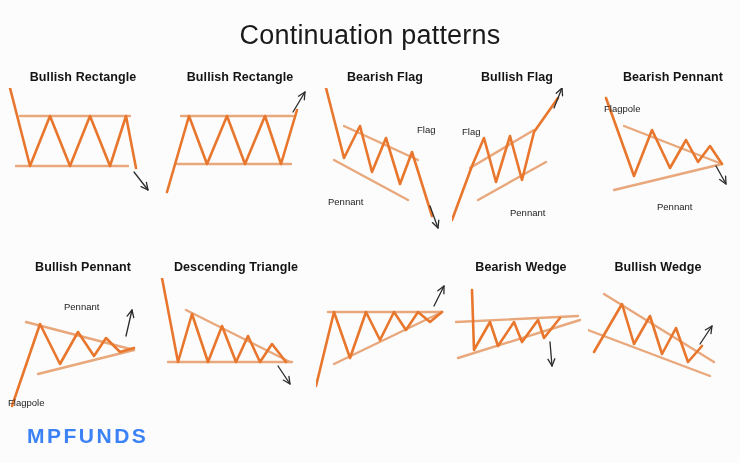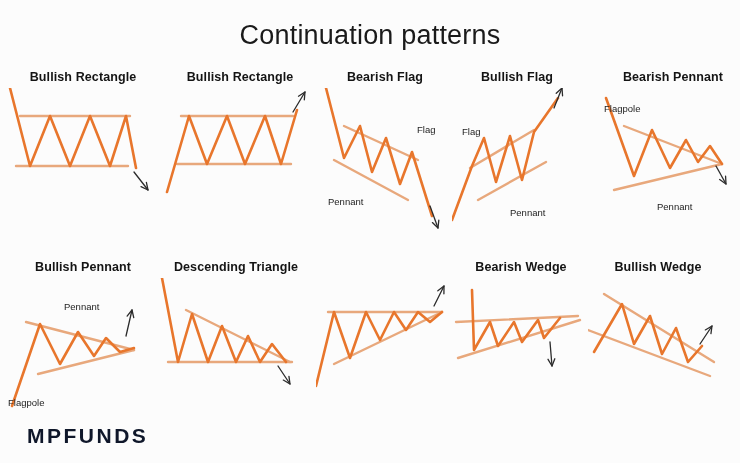--- a/index.html
+++ b/index.html
@@ -52,21 +52,21 @@
     left: 0;
     display: block;
   }
   .brand-logo {
     position: absolute;
     left: 27px;
     top: 424px;
     font-size: 21px;
     font-weight: bold;
     letter-spacing: 2.5px;
-    color: #0f172a;
+    color: #3b82f6;
   }
   text.note {
     font-family: "Liberation Sans", sans-serif;
     font-size: 9.5px;
     fill: #232323;
   }
 </style>
 </head>
 <body>
 

